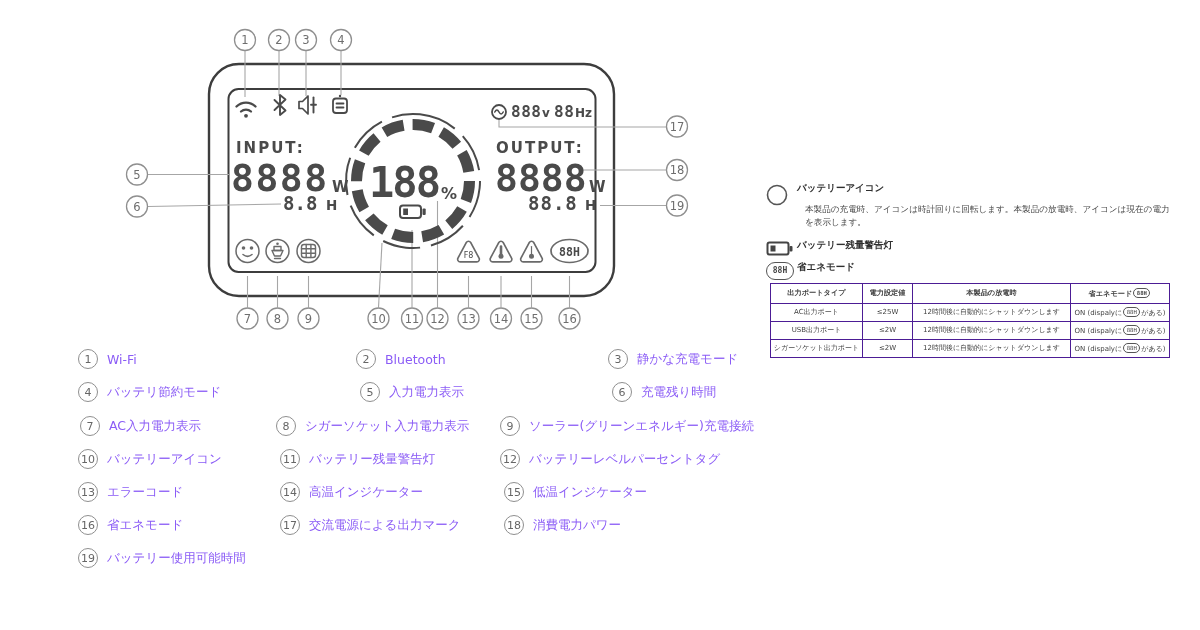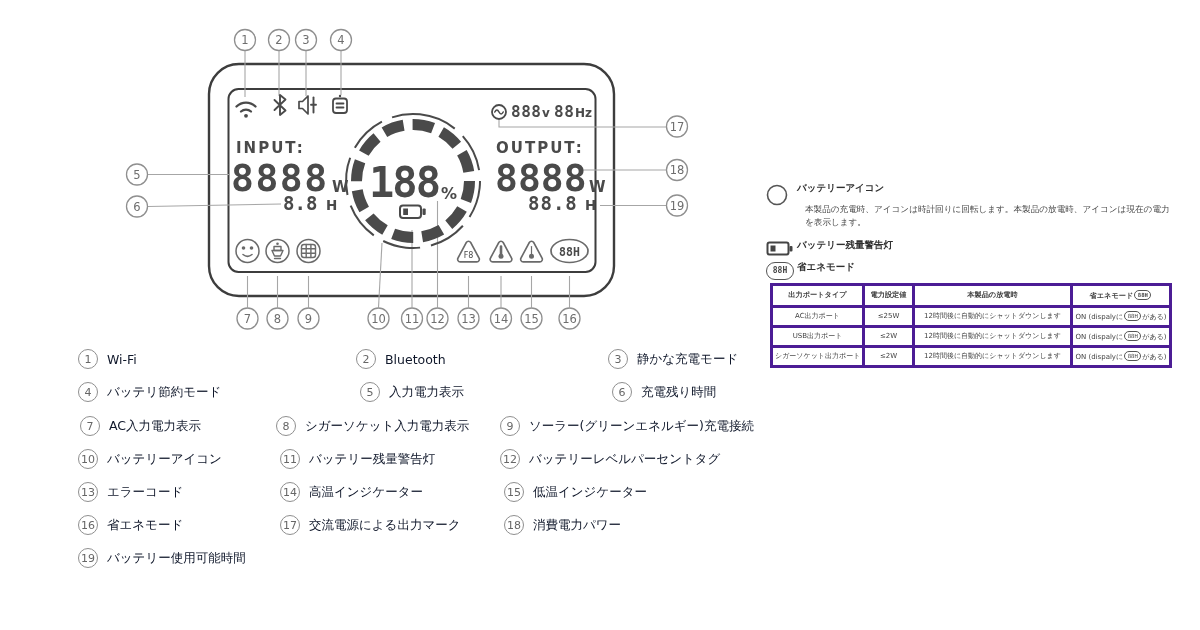--- a/index.html
+++ b/index.html
@@ -10,21 +10,21 @@
   }
   
   #diagram{position:absolute;left:0;top:0;}
   
   .lg{position:absolute;display:flex;align-items:center;white-space:nowrap;}
   .lgnum{
     width:18px;height:18px;border:1.2px solid #8f8f8f;border-radius:50%;
     display:flex;align-items:center;justify-content:center;
     font-size:11px;color:#666;flex:0 0 auto;
   }
-  .lglabel{margin-left:9px;font-size:12.5px;color:#0f172a;}
+  .lglabel{margin-left:9px;font-size:12.5px;color:#8b5cf6;}
   
   .info-panel{position:absolute;left:766px;top:182px;width:412px;}
   .info-section{position:relative;padding-left:31px;margin-bottom:9px;}
   .info-icon{position:absolute;left:0;top:1px;}
   .info-title{font-size:9.5px;font-weight:bold;color:#2f2f2f;margin:0 0 2px 0;}
   .info-body{font-size:8.6px;color:#474747;line-height:1.55;margin:8px;}
   .badge-oval{
     display:inline-flex;align-items:center;justify-content:center;
     width:26px;height:16px;border:1.4px solid #555;border-radius:9px;
     font-size:8px;font-weight:bold;color:#444;
@@ -33,21 +33,21 @@
   .mini-badge{
     display:inline-block;border:0.8px solid #555;border-radius:7px;
     font-size:5.6px;line-height:8px;padding:0 2.5px;vertical-align:1px;
     font-family:"DejaVu Sans Mono",monospace;color:#444;margin:0 1px;
   }
   table.eco{
     border-collapse:collapse;margin-left:4px;width:399px;
     font-size:7px;color:#3f3f3f;table-layout:fixed;
   }
   table.eco th,table.eco td{
-    border:3px solid #4c1d95;text-align:center;vertical-align:middle;
+    border:1px solid #4c1d95;text-align:center;vertical-align:middle;
     padding:0 2px;height:17px;font-weight:normal;overflow:hidden;white-space:nowrap;
   }
   table.eco th{font-size:7.2px;font-weight:bold;height:19px;}
   .col-port{width:92px}.col-power{width:50px}.col-def{width:158px}.col-eco{width:99px}
 </style>
 </head>
 <body>
 
 <svg id="diagram" width="760" height="345" viewBox="0 0 760 345">
 

